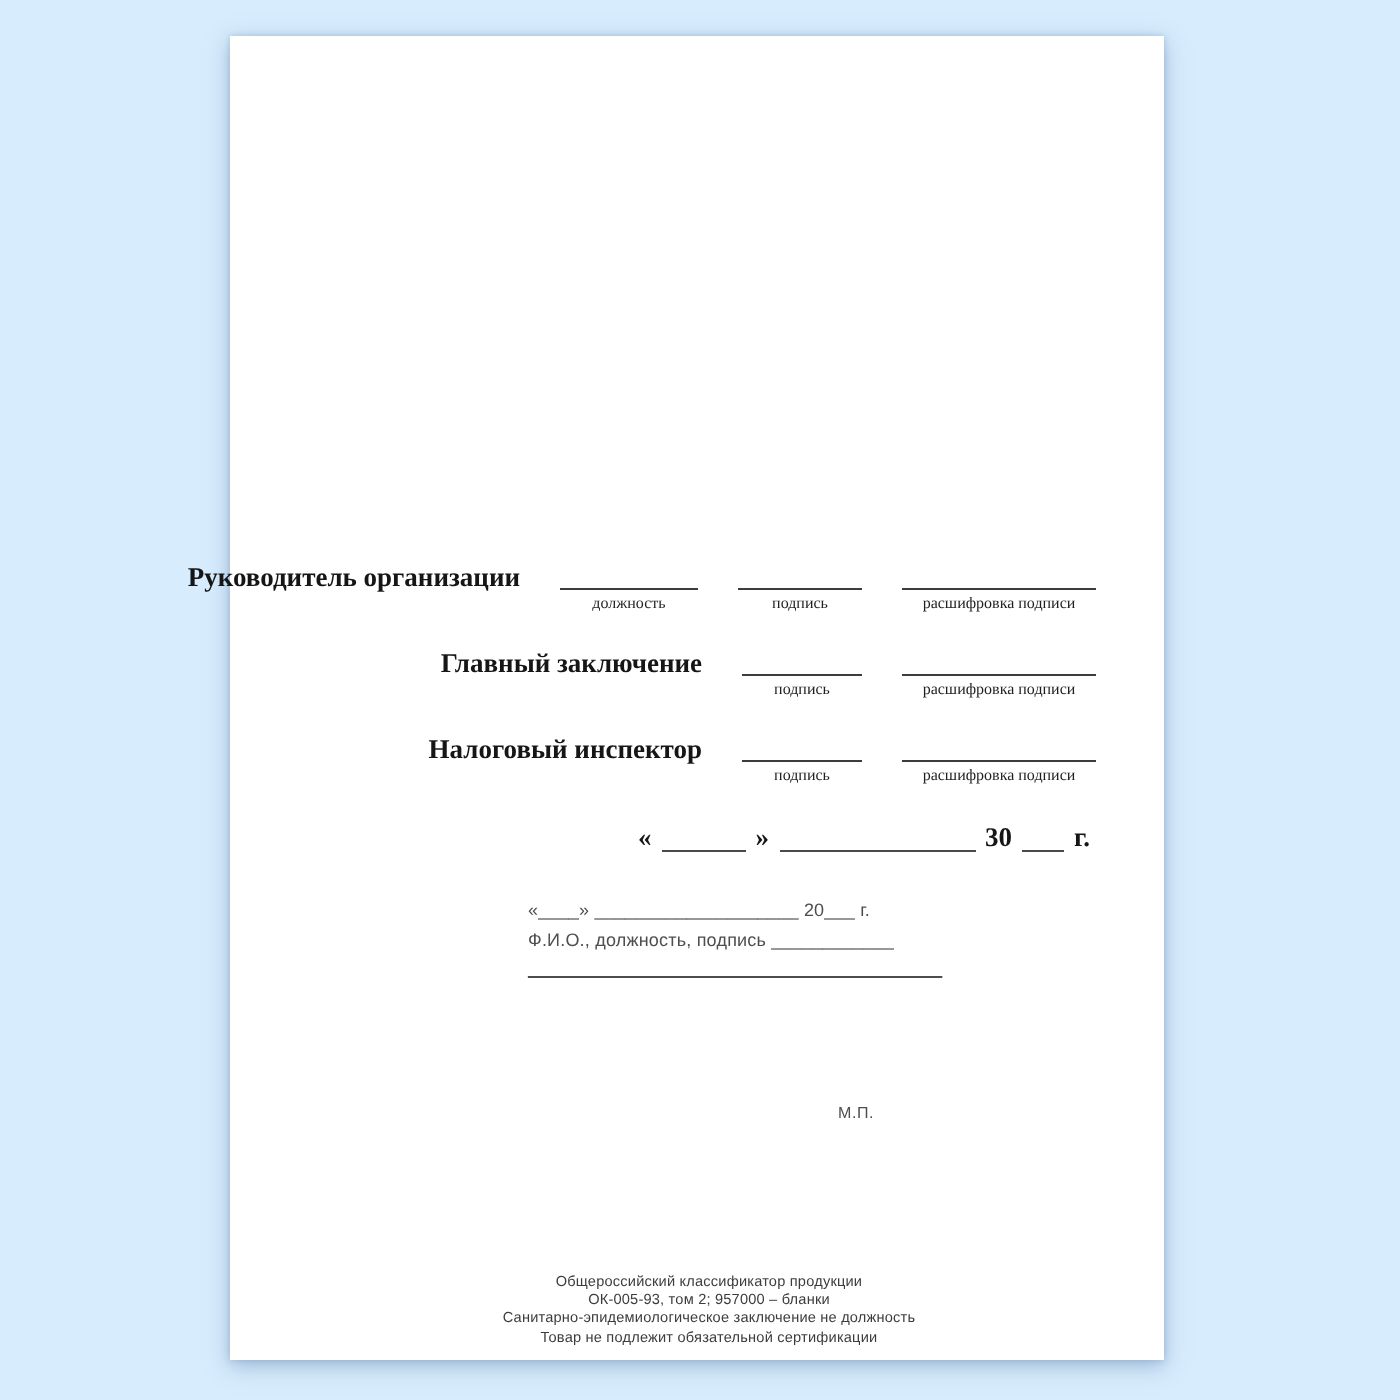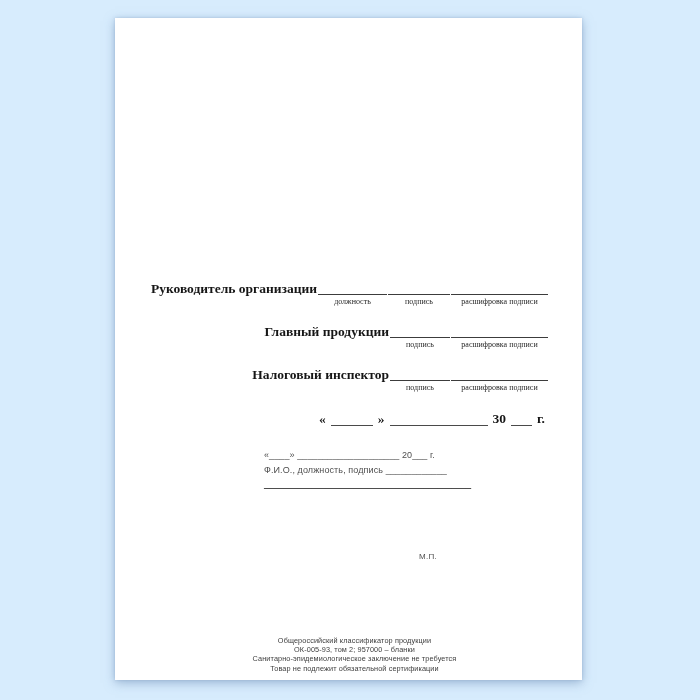--- a/index.html
+++ b/index.html
@@ -26,21 +26,21 @@
     height: 662px;
     background: #ffffff;
     box-shadow: 0 3px 10px rgba(110, 140, 180, 0.55), 0 0 3px rgba(130, 155, 190, 0.4);
   }
   
   .sig-row {
     position: absolute;
     right: 34px;
     display: flex;
     align-items: flex-start;
-    gap: 1px;
+    gap: 20px;
     font-family: "Liberation Serif", "DejaVu Serif", serif;
   }
   .sig-row.r1 { top: 264px; }
   .sig-row.r2 { top: 307px; }
   .sig-row.r3 { top: 350px; }
   .sig-title {
     font-size: 13.5px;
     font-weight: 600;
     color: #161616;
     line-height: 14px;
@@ -144,21 +144,21 @@
         <span class="fline"></span>
         <span class="flabel">подпись</span>
       </span>
       <span class="field w97">
         <span class="fline"></span>
         <span class="flabel">расшифровка подписи</span>
       </span>
     </div>
 
     <div class="sig-row r2">
-      <span class="sig-title">Главный продукции</span>
+      <span class="sig-title">Главный заключение</span>
       <span class="field w60">
         <span class="fline"></span>
         <span class="flabel">подпись</span>
       </span>
       <span class="field w97">
         <span class="fline"></span>
         <span class="flabel">расшифровка подписи</span>
       </span>
     </div>
 
@@ -188,18 +188,18 @@
       <div>«____» ____________________ 20___ г.</div>
       <div>Ф.И.О., должность, подпись ____________</div>
       <div class="dashed">__ __ __ __ __ __ __ __ __ __ __ __ __ __ __</div>
     </div>
 
     <div class="seal">М.П.</div>
 
     <div class="footer">
       <div>Общероссийский классификатор продукции</div>
       <div>ОК-005-93, том 2; 957000 – бланки</div>
-      <div>Санитарно-эпидемиологическое заключение не требуется</div>
+      <div>Санитарно-эпидемиологическое заключение не должность</div>
       <div>Товар не подлежит обязательной сертификации</div>
     </div>
 
   </div>
 </div>
 
 </body></html>

